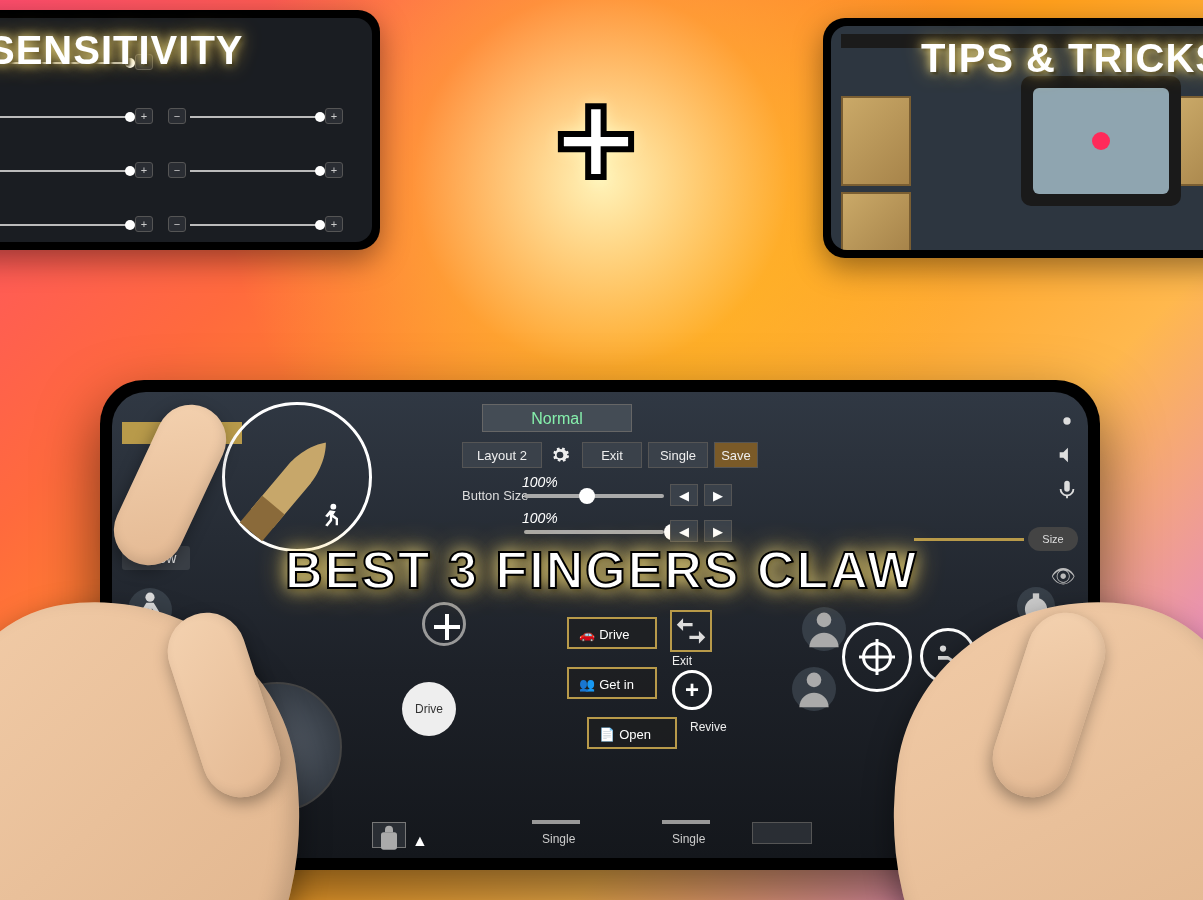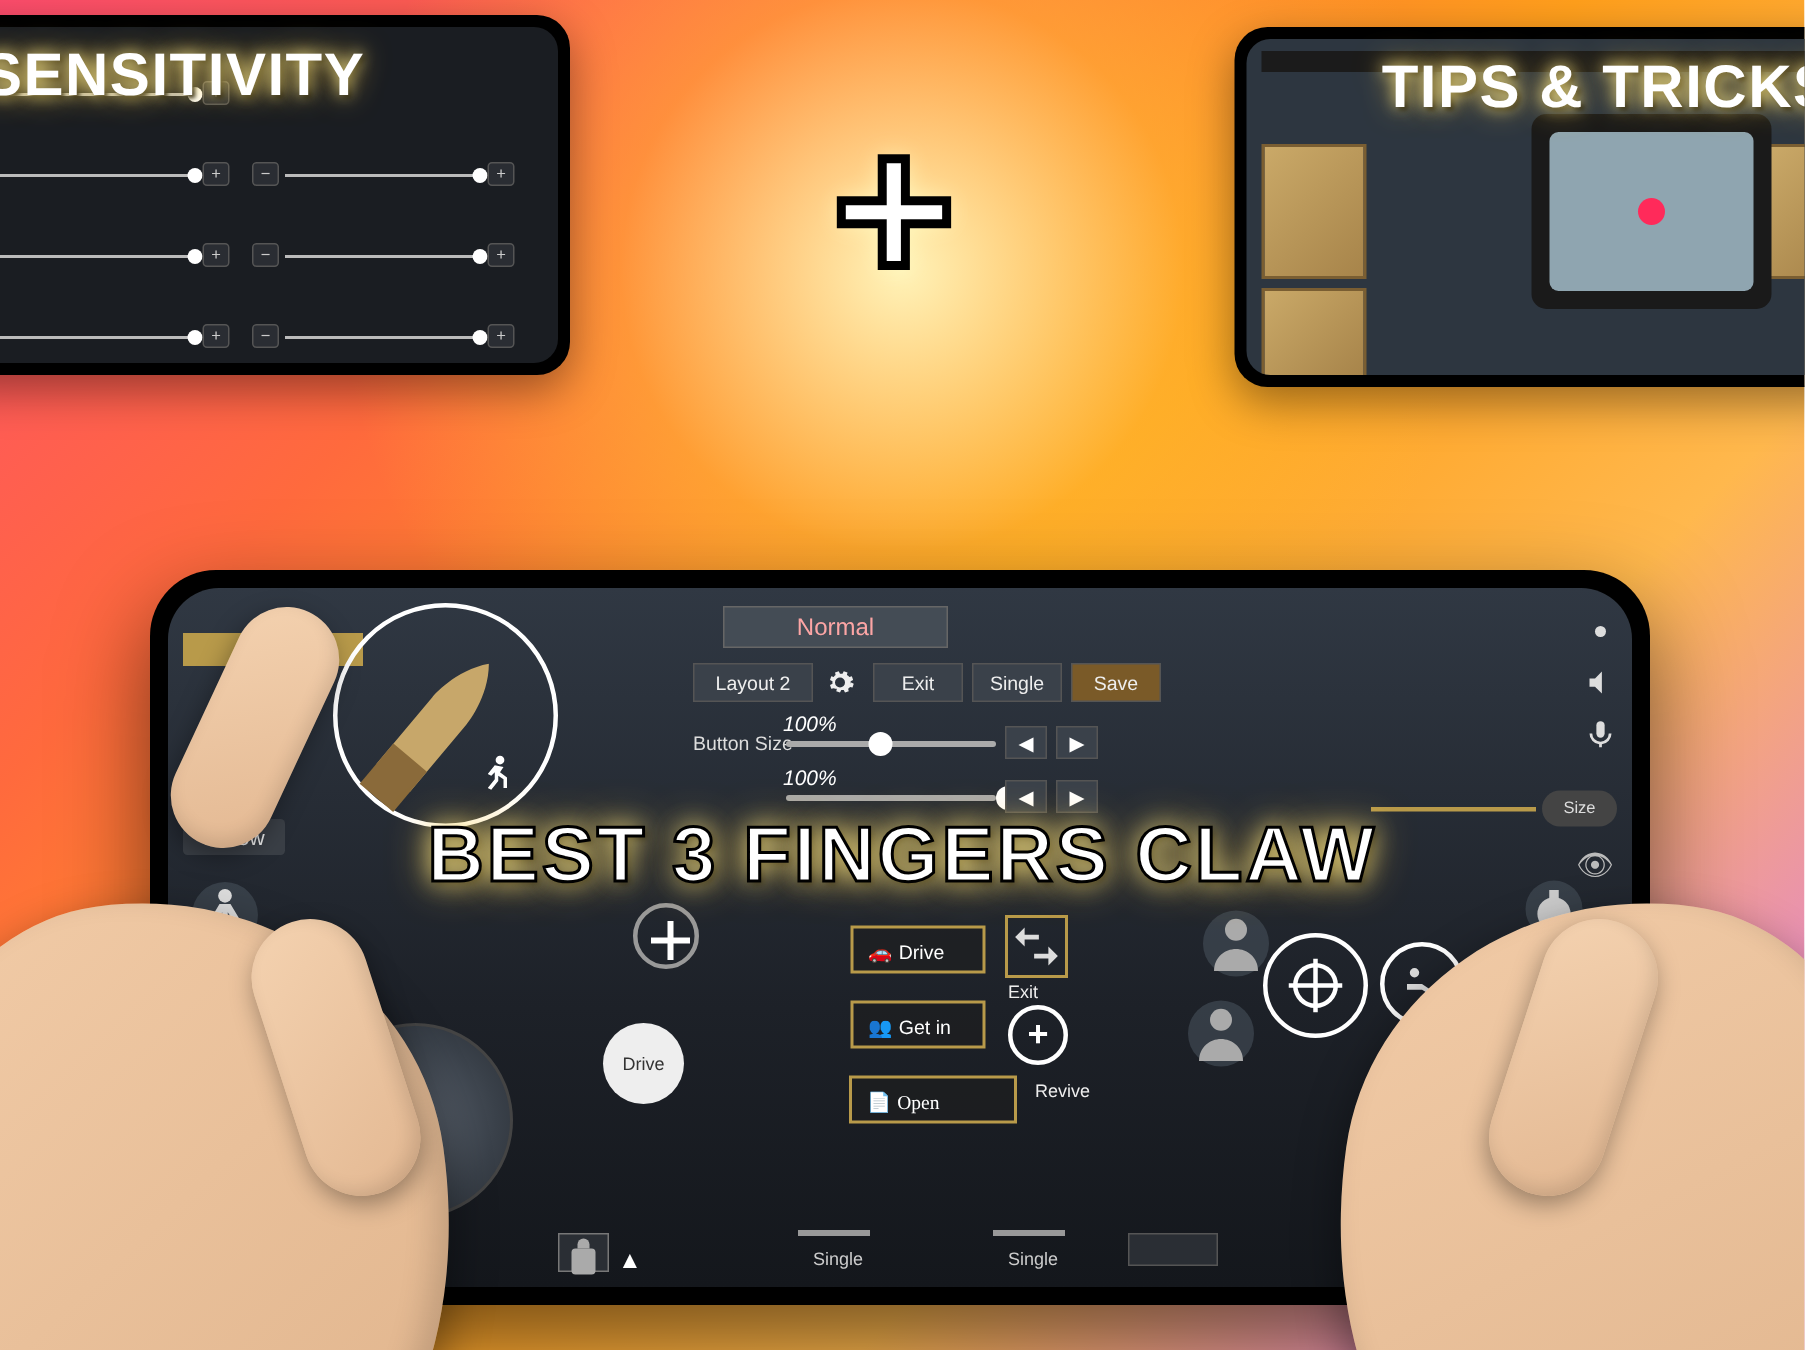--- a/index.html
+++ b/index.html
@@ -96,21 +96,21 @@
     text-shadow: 0 0 16px rgba(255,240,150,0.9), 0 0 28px rgba(255,200,60,0.85), 2px 2px 4px #000;
     z-index: 50;
     pointer-events:none;
   }
   
   .tab {
     position:absolute; top:12px; height:28px; line-height:28px;
     color:#ddd; font-size:16px; text-align:center;
     border:1px solid #666; background:#2b3138;
   }
-  .tab.active { background:#444c55; color:#fca5a5; }
+  .tab.active { background:#444c55; color:#86efac; }
   .toolbar-btn {
     position:absolute; top:50px; height:26px; line-height:26px;
     color:#eee; font-size:13px; text-align:center;
     background:#3a414a; border:1px solid #555;
   }
   .toolbar-btn.save { background:#7a5a28; }
   .gear {
     position:absolute; top:53px; width:20px; height:20px; color:#eee;
   }
   .slider-big {
@@ -266,21 +266,21 @@
       <div class="tab active" style="left:370px; width:150px;">Normal</div>
 
       <div class="toolbar-btn" style="left:350px; width:80px;">Layout 2</div>
       <div class="gear" style="left:438px;">
         <svg viewBox="0 0 24 24" fill="#eee">
             <path d="M12 8a4 4 0 100 8 4 4 0 000-8zm9 4l2 1-1 3-2-.5a8 8 0 01-1.5 1.5l.5 2-3 1-1-2a8 8 0 01-2 0l-1 2-3-1 .5-2A8 8 0 017 16.5L5 17l-1-3 2-1a8 8 0 010-2l-2-1 1-3 2 .5A8 8 0 018.5 6L8 4l3-1 1 2a8 8 0 012 0l1-2 3 1-.5 2A8 8 0 0119.5 7.5L21.5 7l1 3-2 1a8 8 0 010 2z"></path>
           </svg>
       </div>
       <div class="toolbar-btn" style="left:470px; width:60px;">Exit</div>
       <div class="toolbar-btn" style="left:536px; width:60px;">Single</div>
-      <div class="toolbar-btn save" style="left:602px; width:60px;">Save</div>
+      <div class="toolbar-btn save" style="left:602px; width:44px;">Save</div>
 
       <div class="label-sm" style="left:350px; top:96px;">Button Size</div>
       <div class="percent" style="left:410px; top:82px;">100%</div>
       <div class="slider-big" style="left:412px; top:102px; width:140px;">
           <div class="knob" style="left:55px;"></div>
         </div>
       <div class="arrow-btn" style="left:558px; top:92px;">◀</div>
       <div class="arrow-btn" style="left:592px; top:92px;">▶</div>
 
       <div class="percent" style="left:410px; top:118px;">100%</div>
@@ -327,21 +327,21 @@
       <div style="position:absolute; left:558px; top:218px; width:42px; height:42px; border:2px solid #b89a4a;">
         <svg viewBox="0 0 24 24" fill="#ddd">
             <path d="M7 4l-4 4 4 4V9h6V7H7V4zm10 8v3h-6v2h6v3l4-4-4-4z"></path>
           </svg>
       </div>
       <div class="small-label" style="left:560px; top:262px;">Exit</div>
       <div class="action-box" style="left:455px; top:275px; width:90px;">
         <span style="margin-right:4px;">👥</span><span>Get in</span>
       </div>
       <div class="plus-circle" style="left:560px; top:278px;">+</div>
-      <div class="action-box" style="left:454px; top:325px; width:112px;font-family:Liberation Serif, serif;">
+      <div class="action-box" style="left:475px; top:325px; width:90px;">
         <span style="margin-right:4px;">📄</span><span>Open</span>
       </div>
       <div class="small-label" style="left:558px; top:328px;margin-left:20px;">Revive</div>
 
       <div class="icon-btn" style="left:690px; top:215px; border:none;">
         <svg viewBox="0 0 24 24" fill="#aaa">
             <circle cx="12" cy="7" r="4"></circle>
             <path d="M4 22c0-5 4-8 8-8s8 3 8 8z"></path>
           </svg>
       </div>

